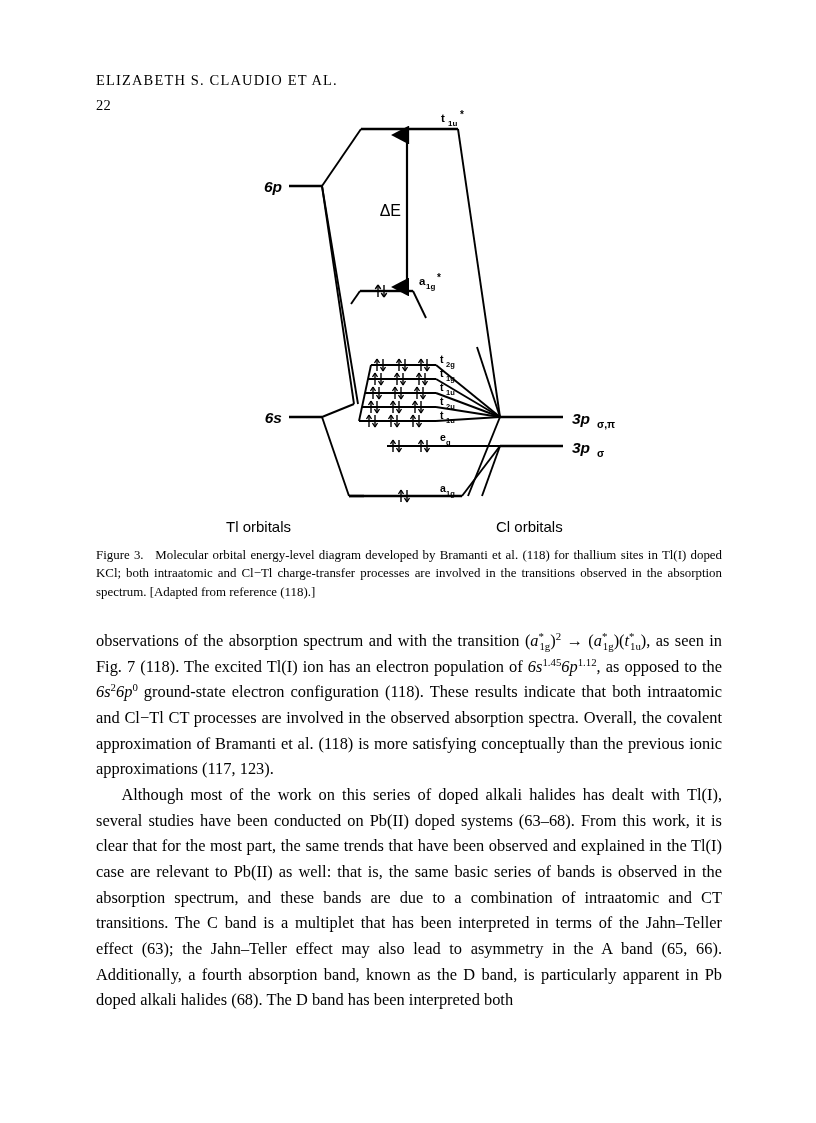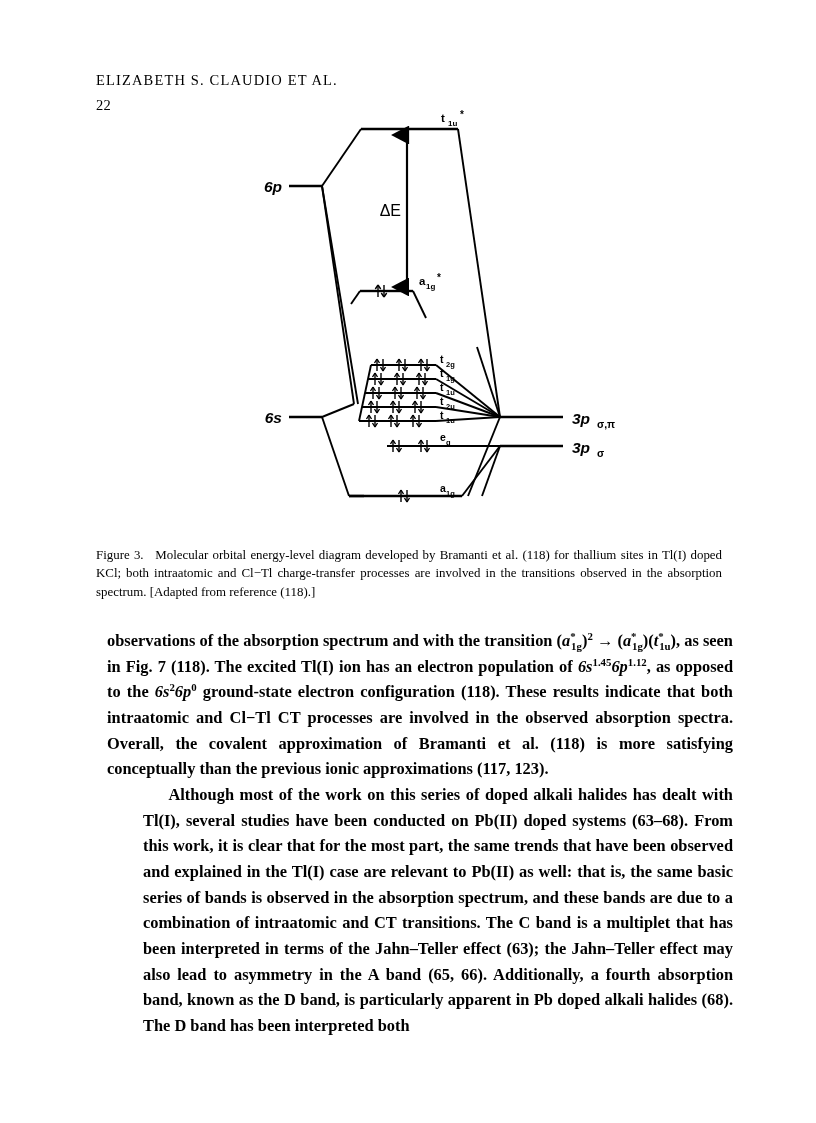--- a/index.html
+++ b/index.html
@@ -36,27 +36,27 @@
   .sidelabel.cl { left:400px; }
 
   
   .caption {
     position:absolute; left:96px; top:546px; width:626px;
     font-size:12.9px; line-height:1.42; text-align:justify;
   }
   .caption .lead { margin-right:.9em; }
 
   
-  .body { position:absolute; left:107px; top:628px; width:626px;font-weight:bold; }
+  .body { position:absolute; left:96px; top:628px; width:626px; }
   .body p {
     margin:0; font-size:16.4px; line-height:1.565;
     text-align:justify; text-justify:inter-word;
   }
   .body p.indent { text-indent:1.55em; }
-  .body p + p { margin-top:0;margin-left:36px; }
+  .body p + p { margin-top:0; }
 
   i { font-style:italic; }
   sup { font-size:.66em; vertical-align:super; line-height:0; }
   sub { font-size:.66em; vertical-align:sub; line-height:0; }
   .mathvar { font-family:"Liberation Serif", serif; font-style:italic; }
   .nobr { white-space:nowrap; }
 </style>
 </head>
 <body>
 
@@ -284,20 +284,24 @@
         <g>
           <text x="344" y="388" font-size="10.5" font-weight="bold">a</text>
           <text x="350" y="392" font-size="7.5" font-weight="bold">1g</text>
         </g>
 
         <text x="305" y="112" text-anchor="end" font-size="16">ΔE</text>
       </g>
     </svg>
   </div>
 
+  <div class="sidelabels">
+    <span class="sidelabel tl">Tl orbitals</span>
+    <span class="sidelabel cl">Cl orbitals</span>
+  </div>
 
   <div class="caption">
     <span class="lead">Figure 3.</span><span>Molecular orbital energy-level diagram developed by Bramanti et al. (118) for thallium sites in Tl(I) doped KCl; both intraatomic and Cl−Tl charge-transfer processes are involved in the transitions observed in the absorption spectrum. [Adapted from reference (118).]</span>
   </div>
 
   <div class="body">
     <p><span>observations of the absorption spectrum and with the transition </span><span class="nobr"><span>(</span><i class="mathvar">a</i><sup>*</sup><sub style="margin-left:-.42em">1g</sub><span>)</span><sup>2</sup></span><span> → </span><span class="nobr"><span>(</span><i class="mathvar">a</i><sup>*</sup><sub style="margin-left:-.42em">1g</sub><span>)(</span><i class="mathvar">t</i><sup>*</sup><sub style="margin-left:-.42em">1u</sub><span>)</span></span><span>, as seen in Fig. 7 (118). The excited Tl(I) ion has an electron population of </span><span class="nobr"><i class="mathvar">6s</i><sup>1.45</sup><i class="mathvar">6p</i><sup>1.12</sup></span><span>, as opposed to the </span><span class="nobr"><i class="mathvar">6s</i><sup>2</sup><i class="mathvar">6p</i><sup>0</sup></span><span> ground-state electron configuration (118). These results indicate that both intraatomic and Cl−Tl CT processes are involved in the observed absorption spectra. Overall, the covalent approximation of Bramanti et al. (118) is more satisfying conceptually than the previous ionic approximations (117, 123).</span></p>
 
     <p class="indent">Although most of the work on this series of doped alkali halides has dealt with Tl(I), several studies have been conducted on Pb(II) doped systems (63–68). From this work, it is clear that for the most part, the same trends that have been observed and explained in the Tl(I) case are relevant to Pb(II) as well: that is, the same basic series of bands is observed in the absorption spectrum, and these bands are due to a combination of intraatomic and CT transitions. The C band is a multiplet that has been interpreted in terms of the Jahn–Teller effect (63); the Jahn–Teller effect may also lead to asymmetry in the A band (65, 66). Additionally, a fourth absorption band, known as the D band, is particularly apparent in Pb doped alkali halides (68). The D band has been interpreted both</p>
   </div>

